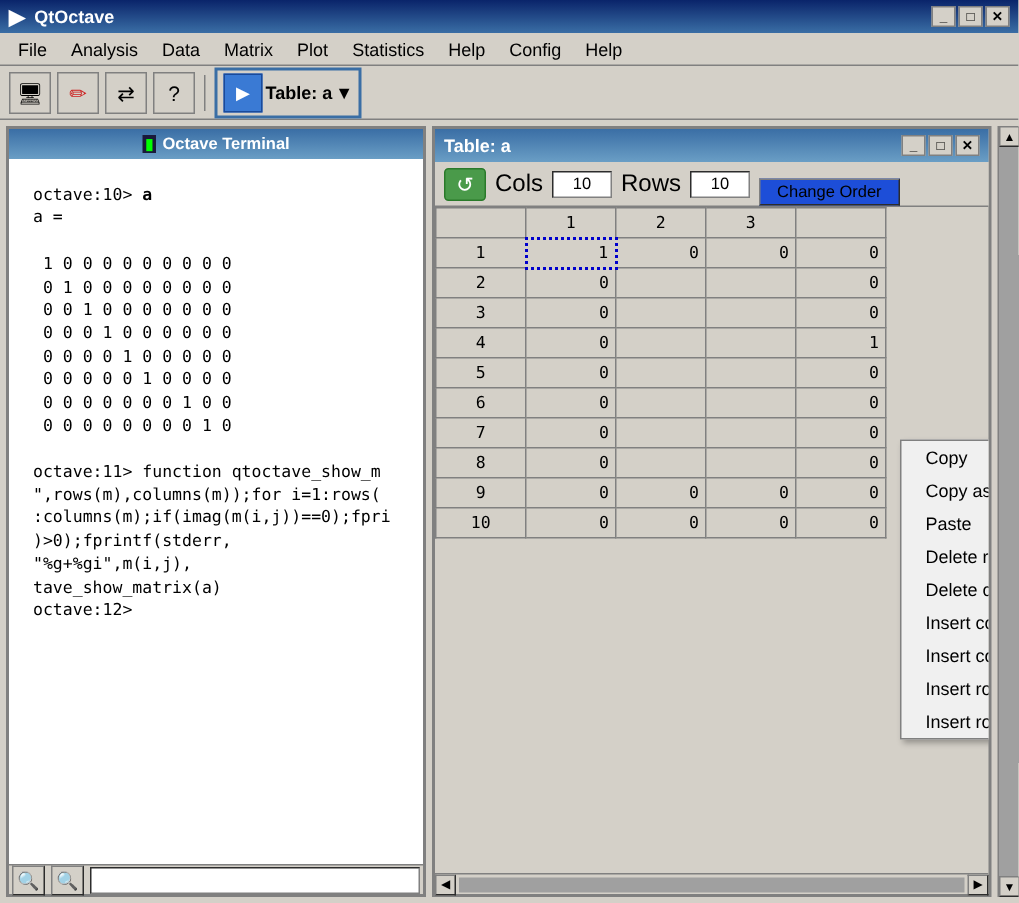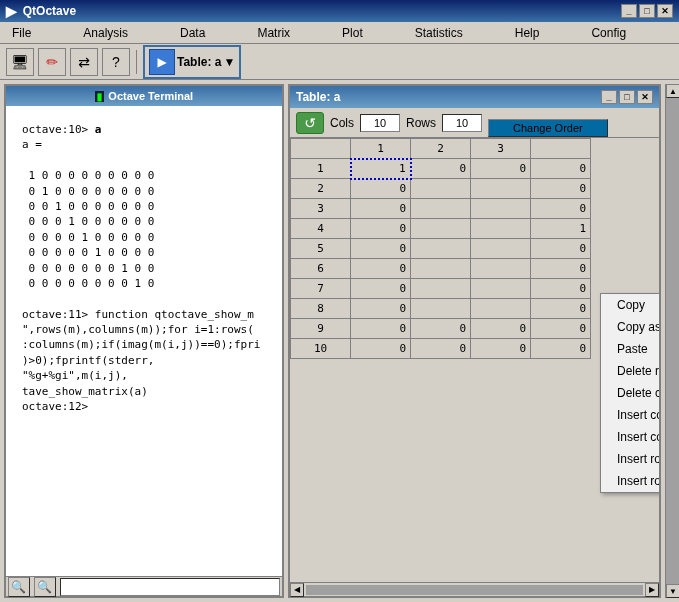--- a/index.html
+++ b/index.html
@@ -48,21 +48,20 @@
     }
 
     
     .menu-bar {
       background: #d4d0c8;
       display: flex;
       align-items: center;
       padding: 2px 4px;
       height: 22px;
       border-bottom: 1px solid #808080;
-      gap: 36px;
     }
     .menu-item {
       padding: 2px 8px;
       cursor: pointer;
       font-size: 12px;
     }
 
     
     .toolbar {
       background: #d4d0c8;
@@ -185,33 +184,33 @@
       background: #4a9a4a;
       border: 1px solid #2a7a2a;
       border-radius: 3px;
       display: flex;
       align-items: center;
       justify-content: center;
       cursor: pointer;
       color: white;
       font-size: 14px;
     }
-    .table-toolbar label { font-size: 12px; }
+    .table-toolbar label { font-size: 16px; }
     .table-toolbar input {
       width: 40px;
       height: 18px;
       border: 1px inset #808080;
       background: white;
       text-align: center;
       font-size: 11px;
     }
     .change-order-btn {
-      background: #0369a1;
+      background: #1d4ed8;
       border: 1px outset #808080;
-      padding: 2px 24px;
+      padding: 2px 11px;
       cursor: pointer;
       font-size: 11px;
       margin-top: 10px;
     }
     .table-grid {
       border-collapse: collapse;
       font-size: 11px;
       font-family: monospace;
     }
     .table-grid th, .table-grid td {

